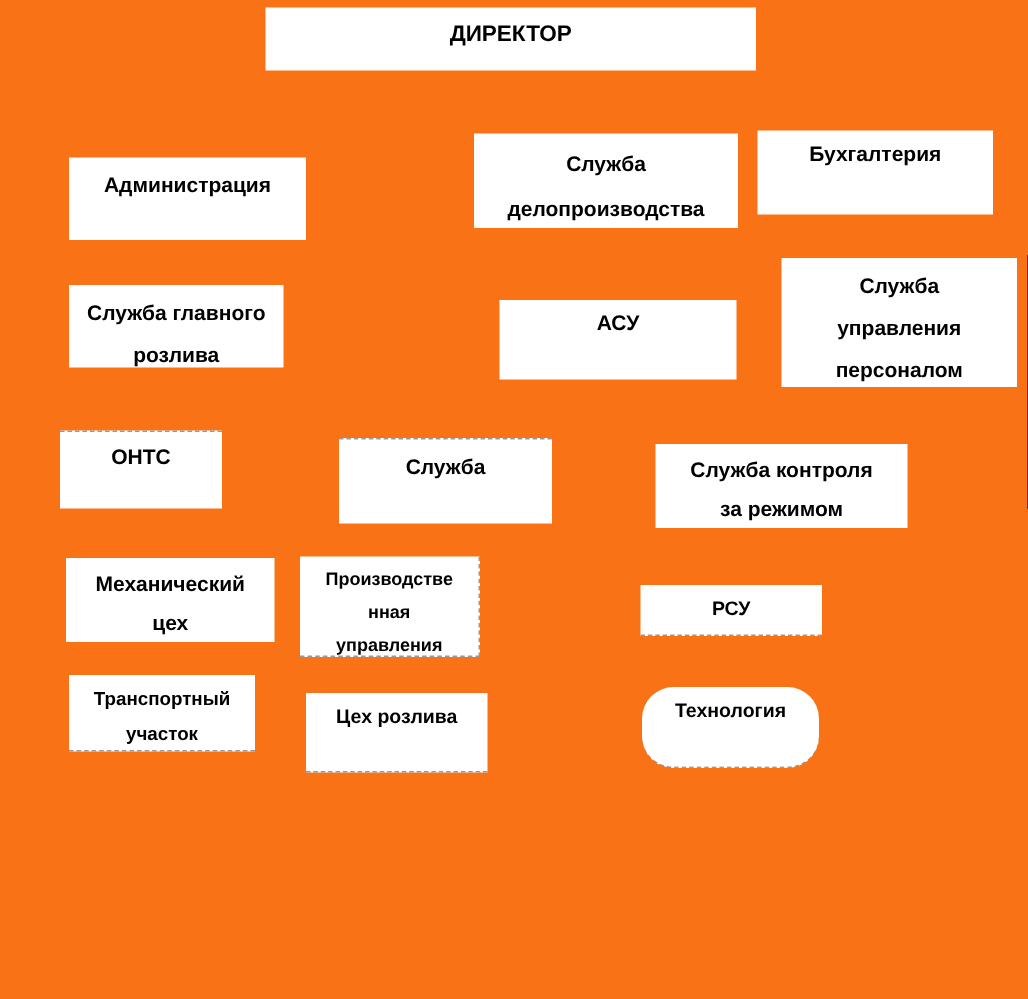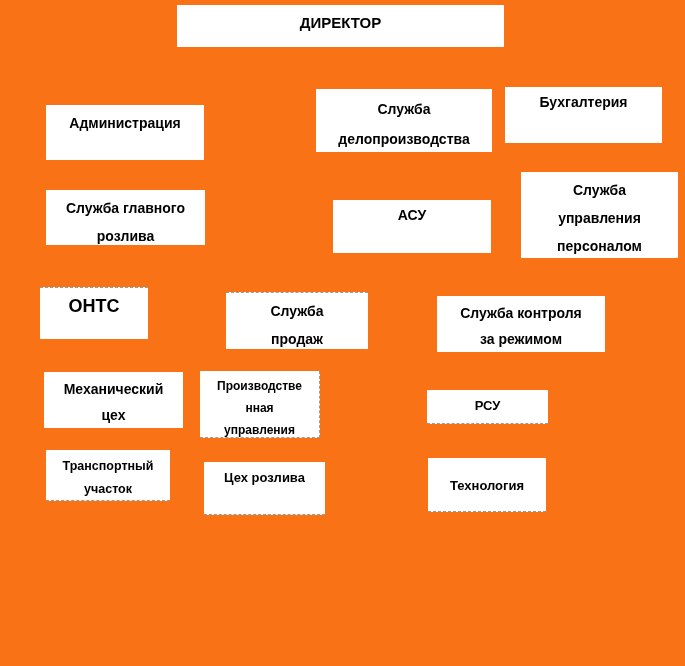--- a/index.html
+++ b/index.html
@@ -21,32 +21,32 @@
   }
   .box span{display:block;}
   .dash-top{border-top:1px dashed #9a9a9a;}
   .dash-bottom{border-bottom:1px dashed #9a9a9a;}
   .dash-right{border-right:1px dashed #9a9a9a;}
 
   #n-director {left:177px;top:5px;  width:327px;height:42px;font-size:15px;padding-top:9px;}
   #n-admin    {left:46px; top:105px;width:158px;height:55px;font-size:14px;padding-top:10px;}
   #n-delo     {left:316px;top:89px; width:176px;height:63px;font-size:14px;padding-top:5px;line-height:30px;}
   #n-buh      {left:505px;top:87px; width:157px;height:56px;font-size:14px;padding-top:7px;}
-  #n-glavinzh {left:46px; top:190px;width:159px;height:55px;font-size:14px;padding-top:4px;line-height:28px;}
+  #n-glavinzh {left:46px; top:190px;width:143px;height:55px;font-size:14px;padding-top:4px;line-height:28px;}
   #n-asu      {left:333px;top:200px;width:158px;height:53px;font-size:14px;padding-top:7px;}
   #n-personal {left:521px;top:172px;width:157px;height:86px;font-size:14px;padding-top:4px;line-height:28px;}
-  #n-onts     {left:40px; top:287px;width:108px;height:52px;font-size:18px;padding-top:8px;}
+  #n-onts     {left:40px; top:287px;width:108px;height:52px;font-size:14px;padding-top:8px;}
   #n-prodazh  {left:226px;top:292px;width:142px;height:57px;font-size:14px;padding-top:4px;line-height:28px;}
   #n-kontrol  {left:437px;top:296px;width:168px;height:56px;font-size:14px;padding-top:4px;line-height:26px;}
   #n-mehceh   {left:44px; top:372px;width:139px;height:56px;font-size:14px;padding-top:4px;line-height:26px;}
   #n-lab      {left:200px;top:371px;width:120px;height:67px;font-size:12px;padding-top:4px;line-height:22px;}
   #n-rsu      {left:427px;top:390px;width:121px;height:34px;font-size:13px;padding-top:8px;}
   #n-transport{left:46px; top:450px;width:124px;height:51px;font-size:12.5px;padding-top:5px;line-height:23px;}
   #n-rozliv   {left:204px;top:462px;width:121px;height:53px;font-size:13px;padding-top:8px;}
-  #n-tehn     {left:428px;top:458px;width:118px;height:54px;font-size:13px;padding-top:20px;}
+  #n-tehn     {left:428px;top:458px;width:118px;height:54px;font-size:13px;padding-top:8px;border-radius:21px;}
 </style>
 </head>
 <body>
 
 <div class="stage">
 
   <div class="box" id="n-director">
     <span>ДИРЕКТОР</span>
   </div>
 
@@ -77,21 +77,20 @@
     <span>управления</span>
     <span>персоналом</span>
   </div>
 
   <div class="box dash-top" id="n-onts">
     <span>ОНТС</span>
   </div>
 
   <div class="box dash-top" id="n-prodazh">
     <span>Служба</span>
-    <span>продаж</span>
   </div>
 
   <div class="box" id="n-kontrol">
     <span>Служба контроля</span>
     <span>за режимом</span>
   </div>
 
   <div class="box" id="n-mehceh">
     <span>Механический</span>
     <span>цех</span>

